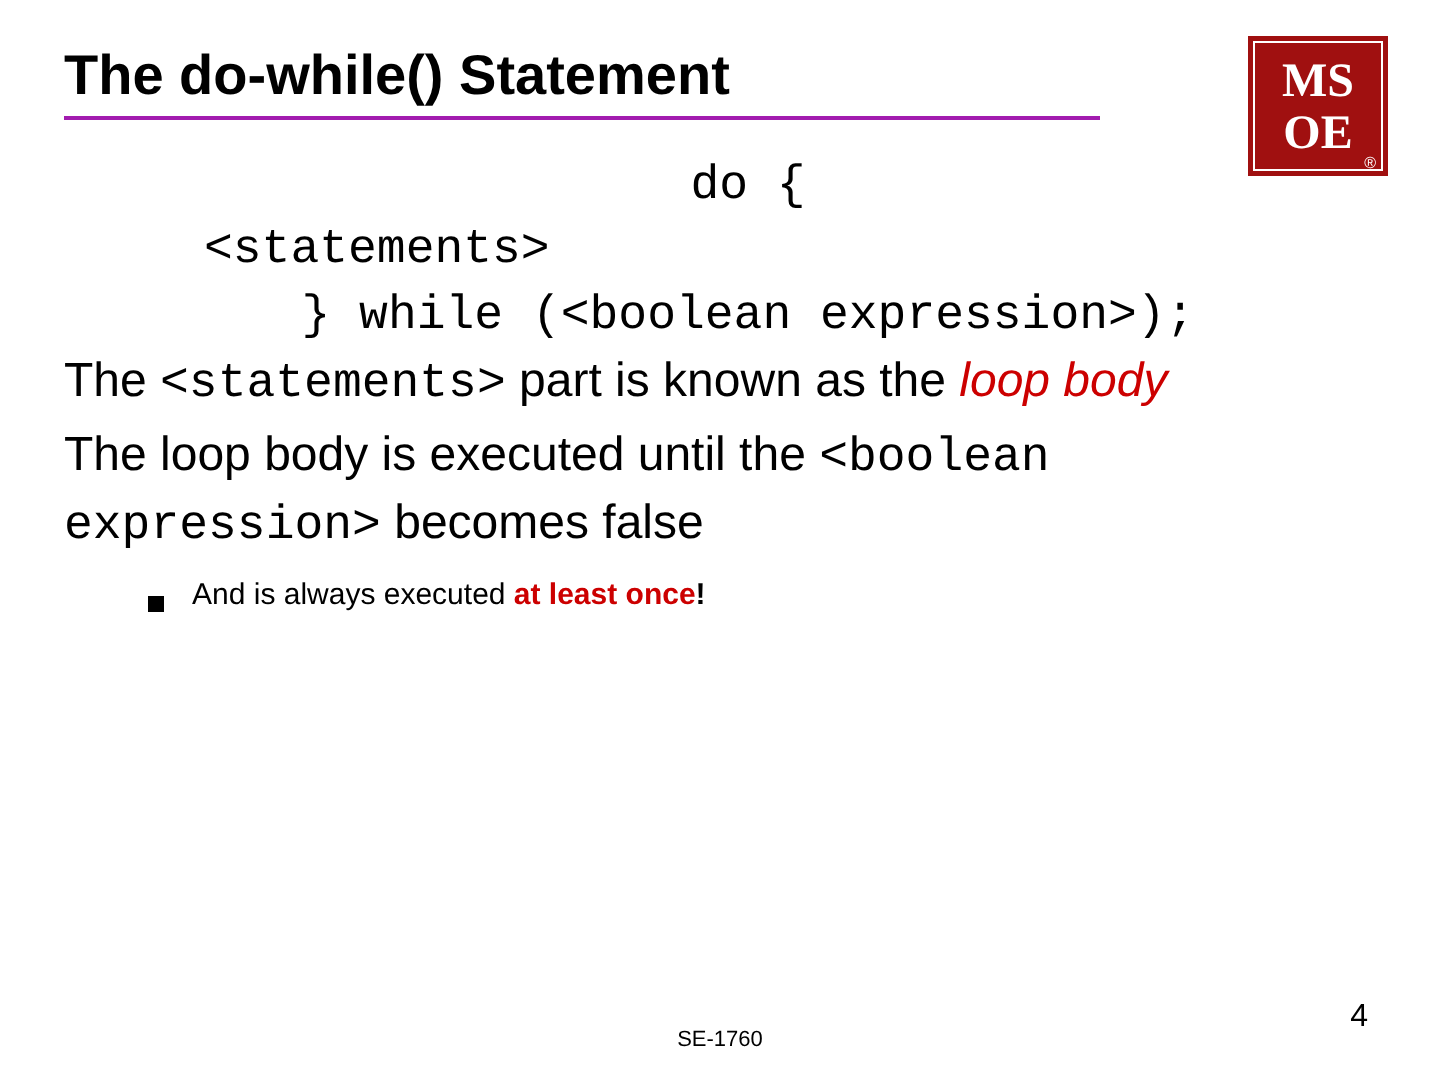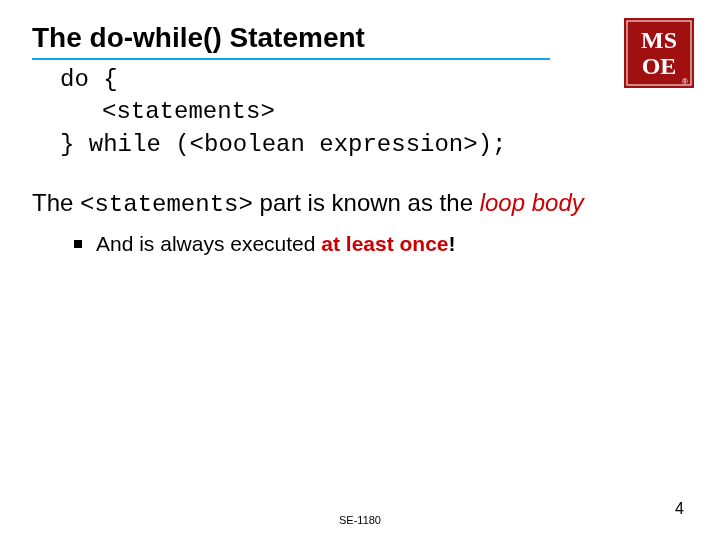--- a/index.html
+++ b/index.html
@@ -16,51 +16,51 @@
   .slide {
     padding: 22px 32px 0 32px;
     box-sizing: border-box;
     width: 100%;
     height: 100%;
   }
   .title {
     font-size: 28px;
     font-weight: bold;
     color: #000;
-    border-bottom: 2px solid #0ea5e9;
+    border-bottom: 2px solid #a21caf;
     padding-bottom: 4px;
     width: 518px;
-    margin-bottom: 4px;
+    margin-bottom: 18px;
   }
   .logo {
     position: absolute;
     top: 18px;
     right: 26px;
     width: 70px;
     height: 70px;
   }
   .body {
     font-size: 24px;
     line-height: 1.35;
   }
   .mono {
     font-family: "Courier New", Courier, monospace;
   }
-  .indent1 { padding-left: 28px; }
+  .indent1 { padding-left: 28px; text-align: center; }
   .indent2 { padding-left: 70px; }
-  .para2 { margin-top: 26px; }
+  .para2 { }
   .para3 { margin-top: 2px; }
   .red { color: #cc0000; }
   .italic { font-style: italic; }
   .bullet-row {
     display: flex;
     align-items: flex-start;
     margin-top: 8px;
     padding-left: 42px;
-    font-size: 21px;
+    font-size: 15px;
   }
   .bullet-dot {
     width: 8px;
     height: 8px;
     background: #000;
     margin-top: 10px;
     margin-right: 14px;
     flex: 0 0 auto;
   }
   .bullet-sub {
@@ -102,29 +102,32 @@
   <div class="body">
 
     <div class="mono indent1">do {</div>
     <div class="mono indent2">&lt;statements&gt;</div>
     <div class="mono indent1">} while (&lt;boolean expression&gt;);</div>
 
     <div class="para2">
       <span>The </span><span class="mono">&lt;statements&gt;</span><span> part is known as the </span><span class="red italic">loop body</span>
     </div>
 
+    <div class="para3">
+      <span>The loop body is executed until the </span><span class="mono">&lt;boolean expression&gt;</span><span> becomes false</span>
+    </div>
 
     <div class="bullet-row">
       <div class="bullet-dot"></div>
       <div>
         <span>And is always executed </span><b><span class="red">at least once</span><span>!</span></b>
       </div>
     </div>
 
   </div>
 
   <div class="footer">
-    <div>SE-1180</div>
+    <div>SE-1760</div>
   </div>
 
   <div class="pagenum">4</div>
 
 </div>
 
 </body></html>

